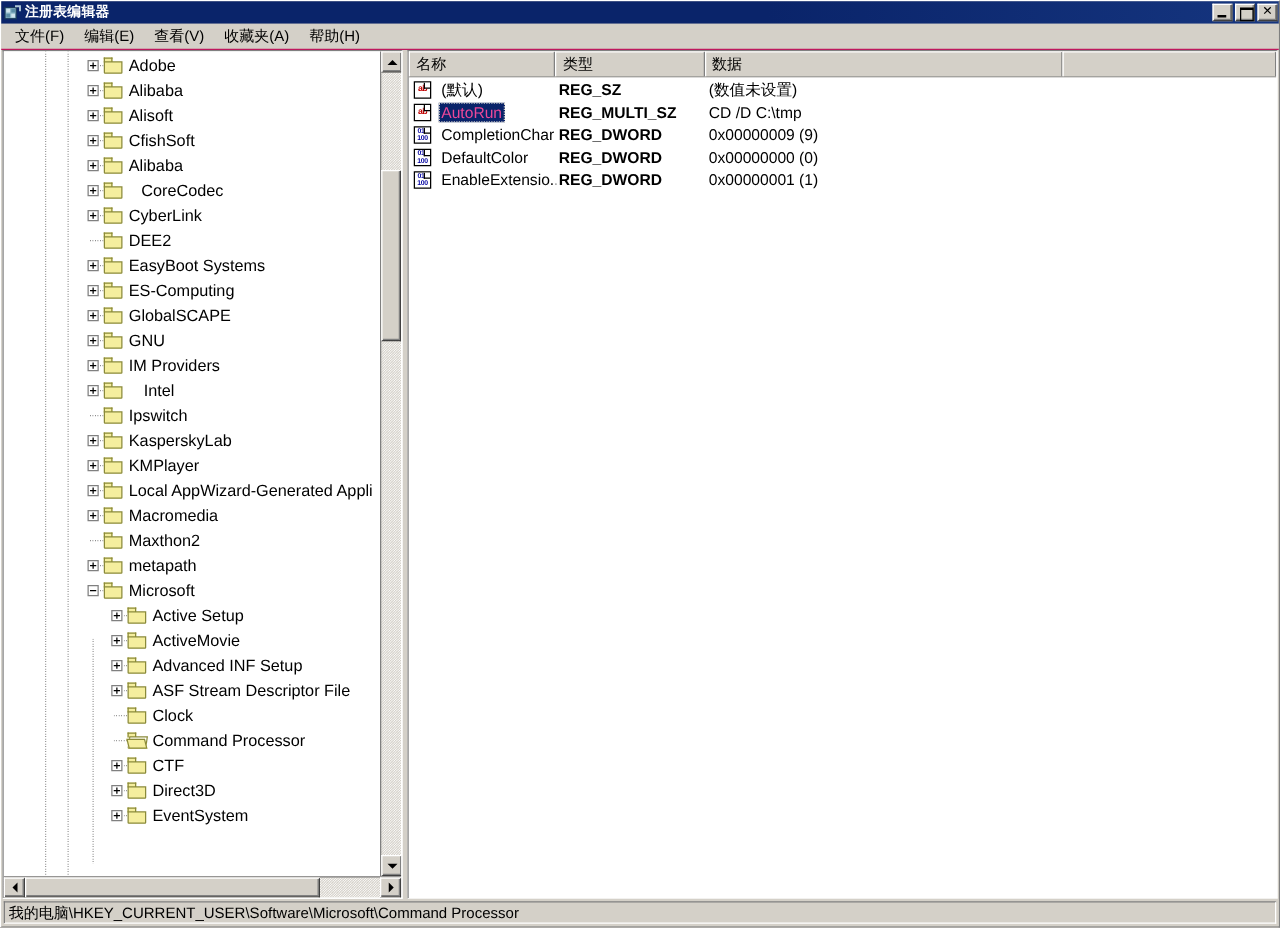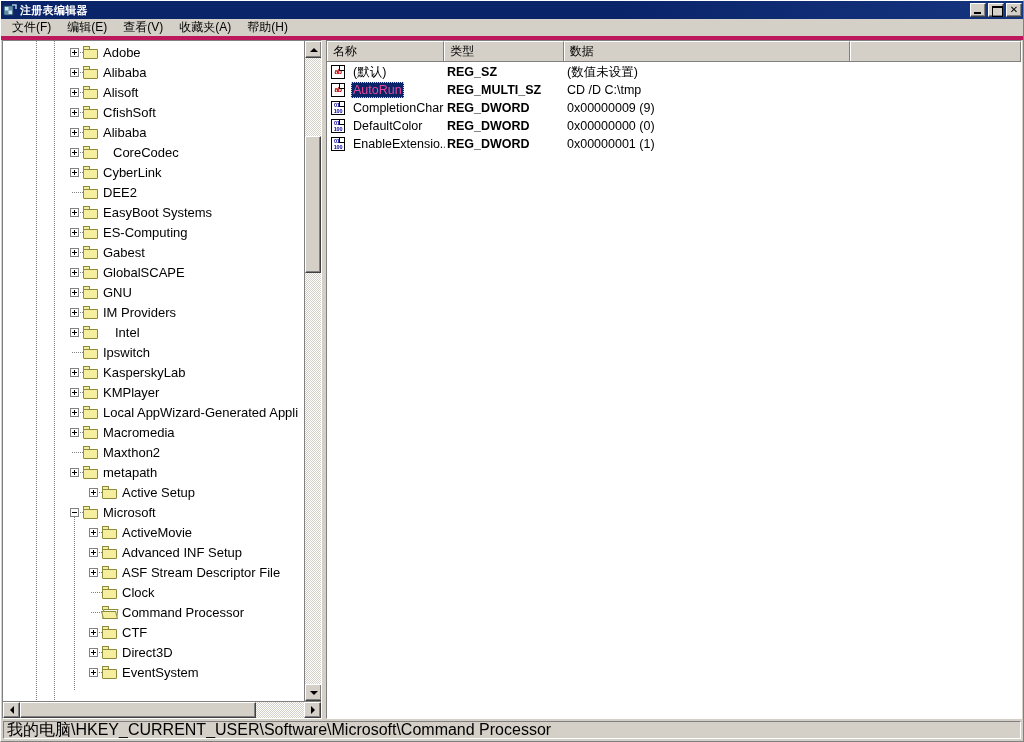--- a/index.html
+++ b/index.html
@@ -69,21 +69,21 @@
     text-align: center; font-size: 10px; font-weight: bold;
     color: #000; line-height: 14px;
   }
 
   
   #menubar {
     height: 21px; min-height: 21px;
     background: #d4d0c8;
     display: flex; align-items: center;
     padding-left: 3px;
-    border-bottom: 4px solid #be185d;
+    border-bottom: 1px solid #be185d;
   }
   .menu-item {
     font-size: 12px; color: #000;
     padding: 2px 8px;
     line-height: 15px;
     white-space: nowrap;
     cursor: default;
   }
 
   
@@ -365,21 +365,21 @@
     background: #d4d0c8;
     display: flex; align-items: center;
     padding: 0 2px;
   }
   #status-field {
     flex: 1 1 auto;
     height: 18px;
     border: 1px solid #808080;
     border-right-color: #ffffff;
     border-bottom-color: #ffffff;
-    font-size: 16px;
+    font-size: 12px;
     line-height: 16px;
     padding-left: 3px;
     color: #000;
     white-space: nowrap;
     overflow: hidden;
   }
 </style>
 </head>
 <body>
 
@@ -508,29 +508,20 @@
               </div>
               <div class="tree-label" style="left: 100px;">ES-Computing</div>
             </div>
             <div class="tree-row" style="height: 20px;">
               <div class="elbow" style="left: 77px; width: 3px;"></div>
               <div class="expander plus" style="left: 67px;"></div>
               <div class="folder" style="left: 80px;">
                 <div class="ftab"></div>
                 <div class="fbody"></div>
               </div>
-              <div class="tree-label" style="left: 100px;">Gabest</div>
-            </div>
-            <div class="tree-row" style="height: 20px;">
-              <div class="elbow" style="left: 77px; width: 3px;"></div>
-              <div class="expander plus" style="left: 67px;"></div>
-              <div class="folder" style="left: 80px;">
-                <div class="ftab"></div>
-                <div class="fbody"></div>
-              </div>
               <div class="tree-label" style="left: 100px;">GlobalSCAPE</div>
             </div>
             <div class="tree-row" style="height: 20px;">
               <div class="elbow" style="left: 77px; width: 3px;"></div>
               <div class="expander plus" style="left: 67px;"></div>
               <div class="folder" style="left: 80px;">
                 <div class="ftab"></div>
                 <div class="fbody"></div>
               </div>
               <div class="tree-label" style="left: 100px;">GNU</div>
@@ -608,38 +599,38 @@
               <div class="tree-label" style="left: 100px;">Maxthon2</div>
             </div>
             <div class="tree-row" style="height: 20px;">
               <div class="elbow" style="left: 77px; width: 3px;"></div>
               <div class="expander plus" style="left: 67px;"></div>
               <div class="folder" style="left: 80px;">
                 <div class="ftab"></div>
                 <div class="fbody"></div>
               </div>
               <div class="tree-label" style="left: 100px;">metapath</div>
+            </div>
+            <div class="tree-row" style="height: 20px;">
+              <div class="elbow" style="left: 77px; width: 3px;"></div>
+              <div class="expander" style="left: 67px;"></div>
+              <div class="folder" style="left: 80px;">
+                <div class="ftab"></div>
+                <div class="fbody"></div>
+              </div>
+              <div class="tree-label" style="left: 100px;">Microsoft</div>
             </div>
             <div class="tree-row" style="height: 20px;">
               <div class="elbow" style="left: 96px; width: 3px;"></div>
               <div class="expander plus" style="left: 86px;"></div>
               <div class="folder" style="left: 99px;">
                 <div class="ftab"></div>
                 <div class="fbody"></div>
               </div>
               <div class="tree-label" style="left: 119px;">Active Setup</div>
-            </div>
-            <div class="tree-row" style="height: 20px;">
-              <div class="elbow" style="left: 77px; width: 3px;"></div>
-              <div class="expander" style="left: 67px;"></div>
-              <div class="folder" style="left: 80px;">
-                <div class="ftab"></div>
-                <div class="fbody"></div>
-              </div>
-              <div class="tree-label" style="left: 100px;">Microsoft</div>
             </div>
             <div class="tree-row" style="height: 20px;">
               <div class="elbow" style="left: 96px; width: 3px;"></div>
               <div class="expander plus" style="left: 86px;"></div>
               <div class="folder" style="left: 99px;">
                 <div class="ftab"></div>
                 <div class="fbody"></div>
               </div>
               <div class="tree-label" style="left: 119px;">ActiveMovie</div>
             </div>

